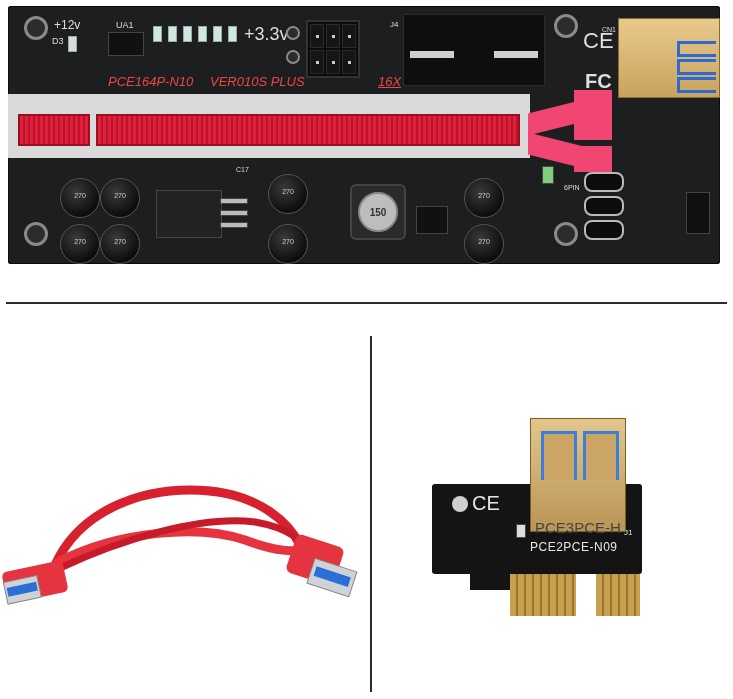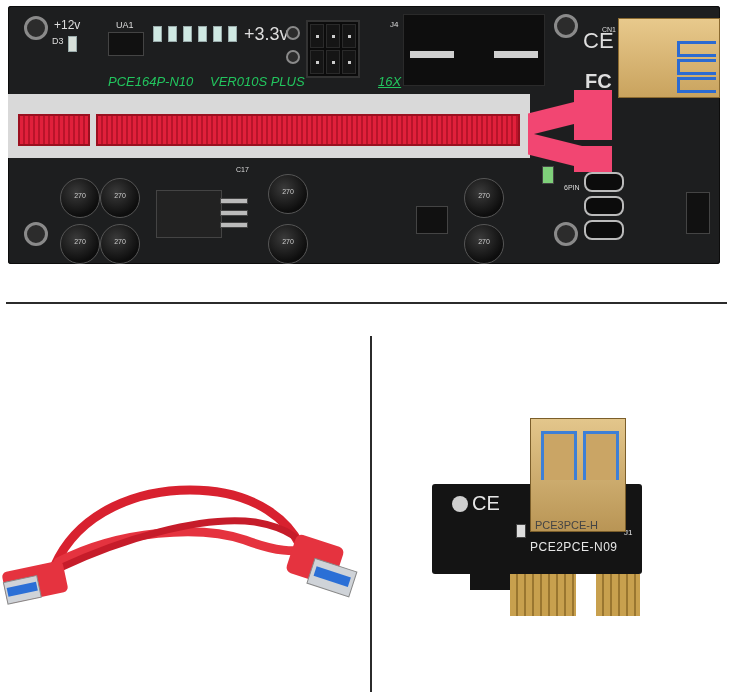--- a/index.html
+++ b/index.html
@@ -1,21 +1,21 @@
 <!DOCTYPE html>
 <html><head>
 <meta charset="utf-8">
 <style>
   html, body { margin:0; padding:0; background:#ffffff; }
   body { width:733px; height:699px; position:relative; overflow:hidden; font-family:"Liberation Sans", sans-serif; }
 
   
   .board { position:absolute; left:8px; top:6px; width:712px; height:258px; background:#1d1e1f; border-radius:3px; box-shadow: inset 0 0 0 1px #0c0c0c; }
   .board .silk { position:absolute; color:#dedede; font-size:11px; white-space:nowrap; }
-  .board .silk-big { position:absolute; color:#22c55e; font-size:13px; font-style:italic; white-space:nowrap; }
+  .board .silk-big { position:absolute; color:#ef4444; font-size:13px; font-style:italic; white-space:nowrap; }
   .hole { position:absolute; width:18px; height:18px; border-radius:50%; background:#2c2c2c; border:3px solid #8a8a8a; }
   .led { position:absolute; width:7px; height:14px; background:#cfe8e2; border:1px solid #9aa; }
   .chip { position:absolute; background:#111; border:1px solid #444; }
   .pin6 { position:absolute; left:298px; top:14px; width:54px; height:58px; background:#0b0b0b; border:2px solid #333; display:grid; grid-template-columns:repeat(3,1fr); gap:2px; padding:2px; box-sizing:border-box; }
   .pin6 span { background:#151515; border:1px solid #2a2a2a; }
   .pin6 span::after { content:""; display:block; width:3px; height:3px; background:#ccc; margin:10px auto 0; }
   .blackcon { position:absolute; left:395px; top:8px; width:140px; height:70px; background:#0e0e0e; border:1px solid #2a2a2a; }
   .blackcon .bar { position:absolute; top:36px; height:7px; background:#cfcfcf; }
   .usbA-top { position:absolute; left:610px; top:12px; width:100px; height:78px; background:linear-gradient(180deg,#e8c98c,#c9a35e); border:1px solid #8b6a30; }
   .usbA-top .tongue { position:absolute; left:58px; width:36px; height:10px; border:3px solid #2c6bd1; border-right:none; }
@@ -130,20 +130,23 @@
   <div class="cap" style="left:456px;top:218px;">
       <span class="t">270</span>
     </div>
 
   <div class="chip" style="left:148px;top:184px;width:64px;height:46px;background:#222;"></div>
   <div class="chip" style="left:212px;top:192px;width:26px;height:4px;background:#bbb;"></div>
   <div class="chip" style="left:212px;top:204px;width:26px;height:4px;background:#bbb;"></div>
   <div class="chip" style="left:212px;top:216px;width:26px;height:4px;background:#bbb;"></div>
   <span class="silk" style="left:228px;top:160px;font-size:7px;">C17</span>
 
+  <div class="inductor">
+    <div class="c">150</div>
+  </div>
   <div class="chip" style="left:408px;top:200px;width:30px;height:26px;"></div>
 
   <div class="chip" style="left:534px;top:160px;width:10px;height:16px;background:#7fd07a;"></div>
   <div class="molex" style="left:576px;top:166px;"></div>
   <div class="molex" style="left:576px;top:190px;"></div>
   <div class="molex" style="left:576px;top:214px;"></div>
   <span class="silk" style="left:556px;top:178px;font-size:7px;">6PIN</span>
   <div class="chip" style="left:678px;top:186px;width:22px;height:40px;"></div>
 </div>
 
@@ -175,14 +178,14 @@
   <span class="silk" style="left:98px;top:56px;font-size:12px;letter-spacing:0.5px;">PCE2PCE-N09</span>
   <span class="silk" style="left:192px;top:44px;font-size:8px;">J1</span>
 </div>
 <div class="card-fingers" style="left:510px;width:66px;"></div>
 <div class="card-fingers" style="left:596px;width:44px;"></div>
 <div style="position:absolute;left:470px;top:574px;width:40px;height:16px;background:#141414;"></div>
 
 <div class="card-usb">
   <div class="slotA" style="left:10px;"></div>
   <div class="slotA" style="left:52px;"></div>
-  <span style="position:absolute;left:4px;top:100px;font-size:11px;color:#444;white-space:nowrap;">PCE3PCE-H</span>
+  <span style="position:absolute;left:4px;top:100px;font-size:15px;color:#444;white-space:nowrap;">PCE3PCE-H</span>
 </div>
 
 </body></html>

